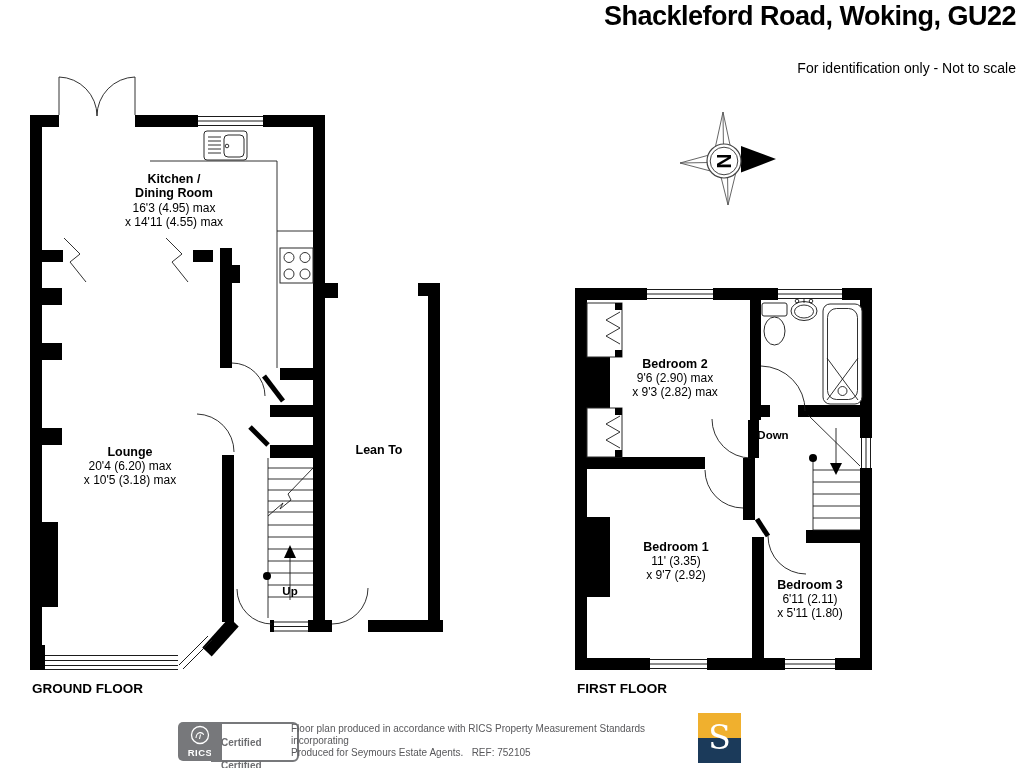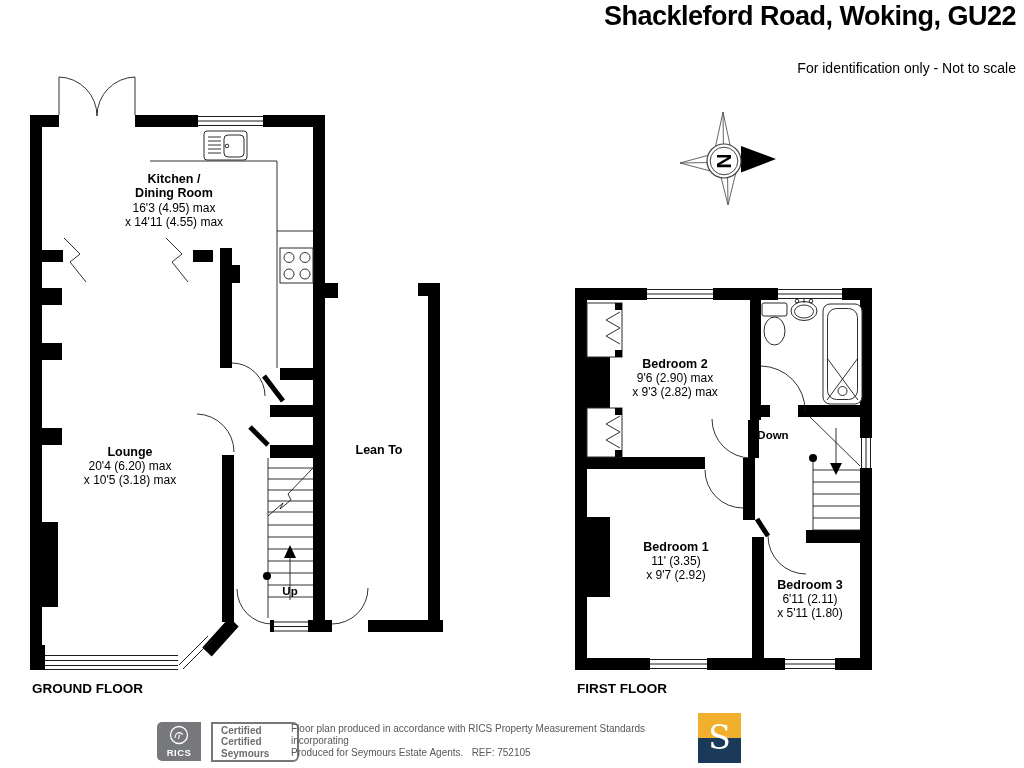--- a/index.html
+++ b/index.html
@@ -18,26 +18,26 @@
   .thin2{fill:none;stroke:#1b1b1b;stroke-width:0.9;}
   .fix{fill:#fff;stroke:#2a2a2a;stroke-width:1;}
   .leaf{stroke:#000;stroke-width:5;}
   .roomname{font-weight:bold;font-size:12.5px;text-anchor:middle;}
   .roomdim{font-size:12px;text-anchor:middle;}
   .floorlbl{font-weight:bold;font-size:13.5px;}
   .updown{font-weight:bold;font-size:11.5px;text-anchor:middle;}
   .northN{font-weight:bold;font-size:21px;text-anchor:middle;}
   
   .footer-item{position:absolute;}
-  .rics-badge{left:157px;top:722px;width:44px;height:39px;background:#77787B;
+  .rics-badge{left:178px;top:722px;width:44px;height:39px;background:#77787B;
               border-radius:5px 0 0 5px;display:flex;flex-direction:column;align-items:center;}
   .rics-word{color:#fff;font-weight:bold;font-size:9.5px;letter-spacing:0.5px;line-height:10px;}
   .cert-box{left:211px;top:722px;width:76px;height:35px;border:2px solid #77787B;
             border-radius:0 6px 6px 0;padding:1px 0 0 8px;}
-  .cert-box div{font-size:10px;font-weight:bold;color:#6d6e71;line-height:11.3px;}
+  .cert-box div{font-size:10px;font-weight:bold;color:#6d6e71;line-height:11.3px;margin-top:12px;}
   .disclaimer{left:291px;top:723px;width:410px;}
   .disclaimer div{font-size:10px;color:#58585B;line-height:12px;}
   .sey-logo{left:698px;top:713px;width:43px;height:50px;
             background:linear-gradient(to bottom,#F0B02E 0 50%,#1B3A5A 50% 100%);
             display:flex;align-items:center;justify-content:center;}
   .sey-letter{font-family:"DejaVu Serif", serif;color:#fff;font-size:33px;line-height:50px;}
 </style>
 </head>
 <body>
 

